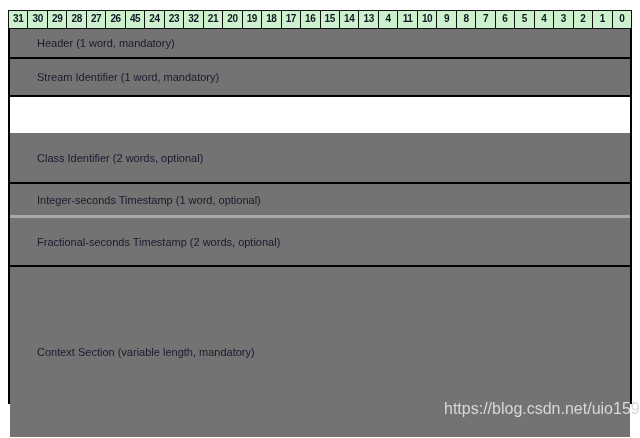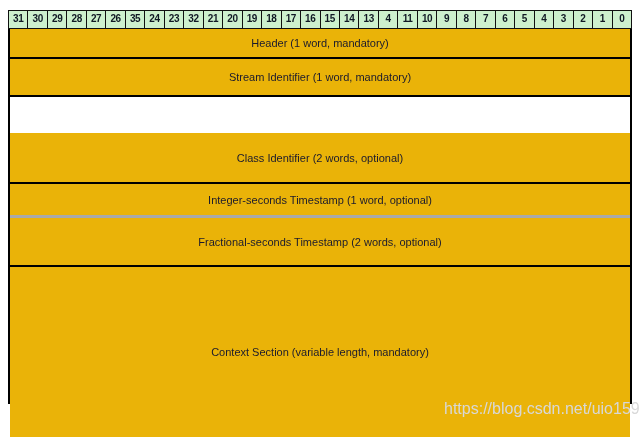--- a/index.html
+++ b/index.html
@@ -62,23 +62,23 @@
     border-top: none;
     box-sizing: border-box;
     background: #ffffff;
   }
   .field-row {
     position: relative;
     box-sizing: border-box;
     border-bottom: 2px solid #000000;
     display: flex;
     align-items: center;
-    justify-content: center;
     text-align: center;
-    background: #eab308;
+    background: #737373;
+    padding-left: 27px;
   }
   .field-row.gray-sep { border-bottom: 3px solid #a9a9a9; }
   .field-row.last { border-bottom: none; }
   .field-label {
     font-size: 11px;
     line-height: 14px;
     color: #1a1a2e;
     font-family: "Liberation Sans", sans-serif;
   }
 
@@ -121,21 +121,21 @@
 
 <div id="figure-root">
 
   <div class="bit-ruler">
     <div class="bit-cell">31</div>
     <div class="bit-cell">30</div>
     <div class="bit-cell">29</div>
     <div class="bit-cell">28</div>
     <div class="bit-cell">27</div>
     <div class="bit-cell">26</div>
-    <div class="bit-cell">35</div>
+    <div class="bit-cell">45</div>
     <div class="bit-cell">24</div>
     <div class="bit-cell">23</div>
     <div class="bit-cell">32</div>
     <div class="bit-cell">21</div>
     <div class="bit-cell">20</div>
     <div class="bit-cell">19</div>
     <div class="bit-cell">18</div>
     <div class="bit-cell">17</div>
     <div class="bit-cell">16</div>
     <div class="bit-cell">15</div>

